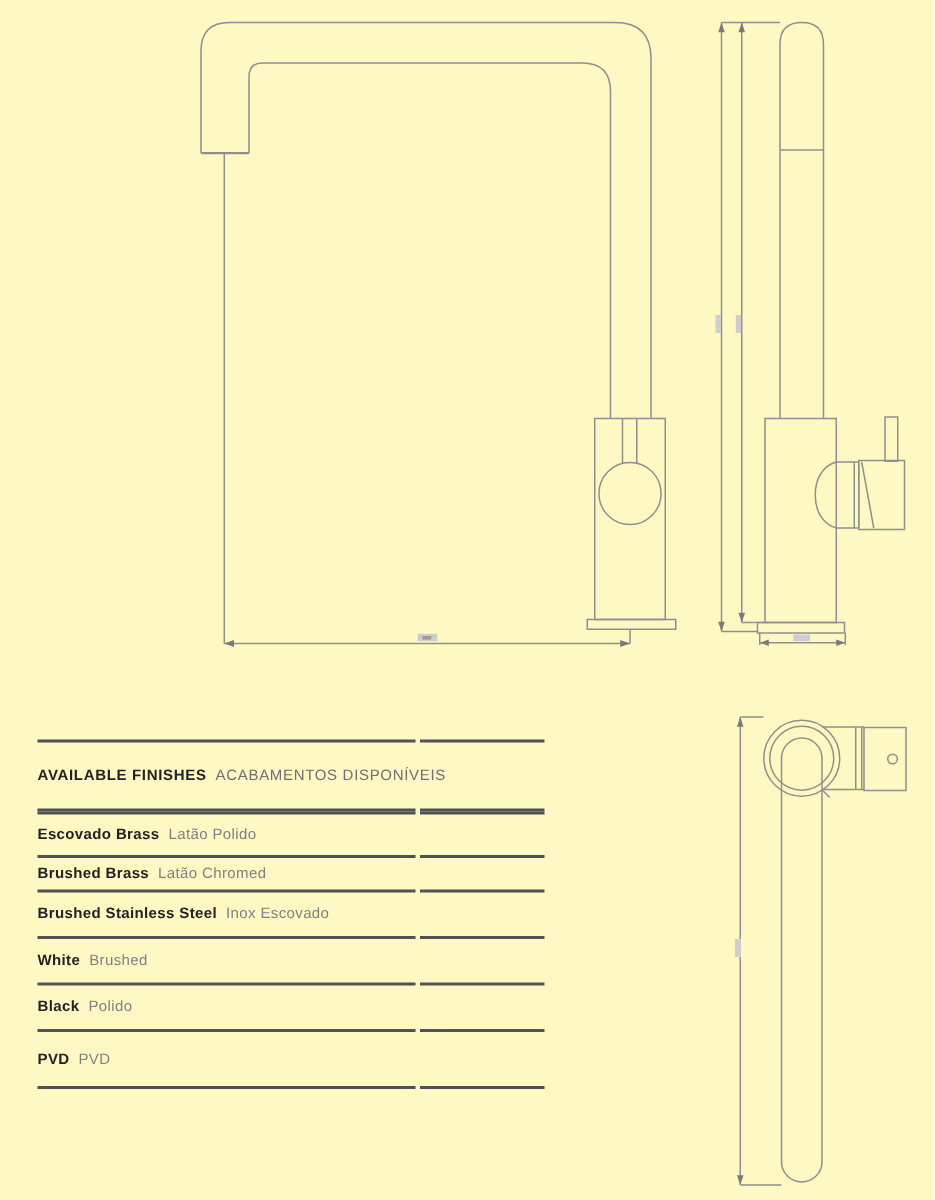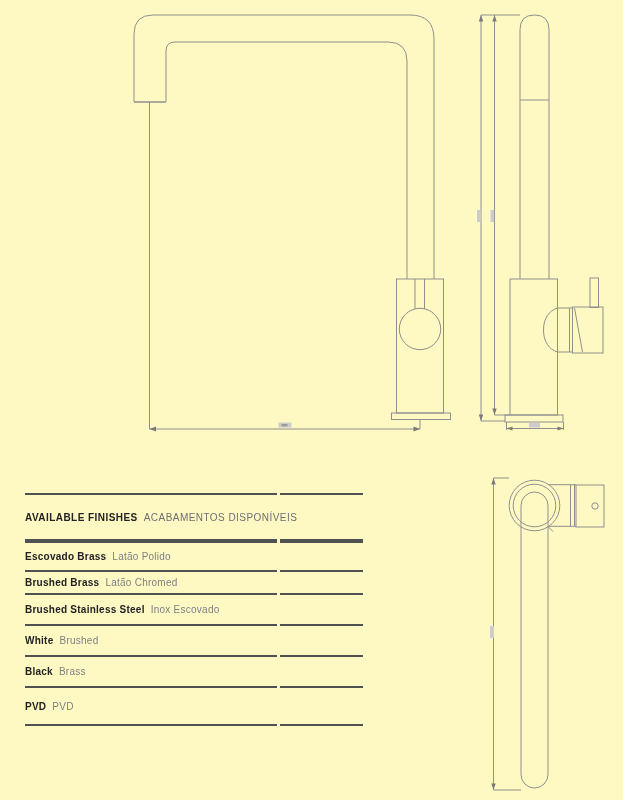--- a/index.html
+++ b/index.html
@@ -152,21 +152,21 @@
       <span class="en">White</span>
       <span class="pt">Brushed</span>
     </div>
     <div class="rl">
         <i class="s1"></i>
         <i class="s2"></i>
       </div>
 
     <div class="frow" style="height:29px">
       <span class="en">Black</span>
-      <span class="pt">Brass</span>
+      <span class="pt">Polido</span>
     </div>
     <div class="rl">
         <i class="s1"></i>
         <i class="s2"></i>
       </div>
 
     <div class="frow" style="height:36px">
       <span class="en">PVD</span>
       <span class="pt">PVD</span>
     </div>

